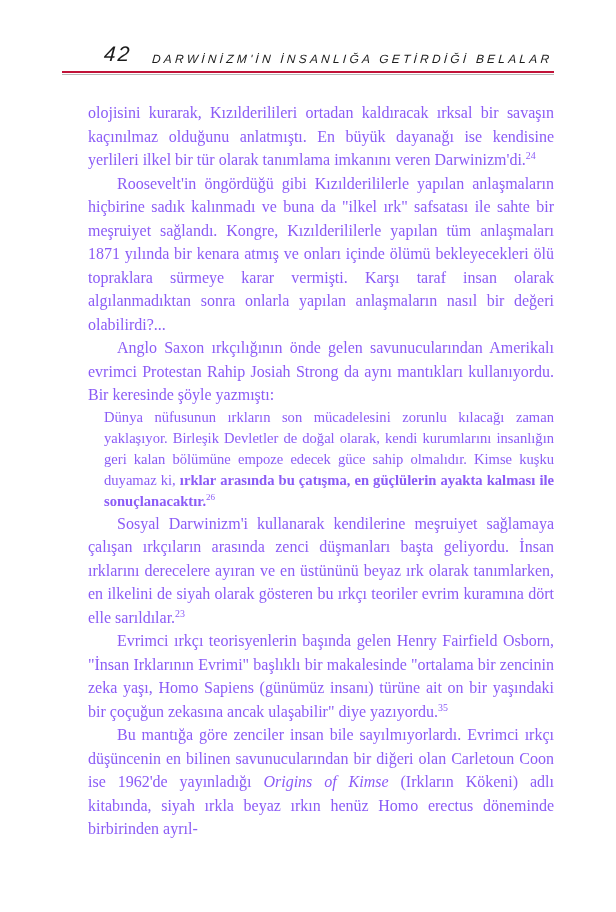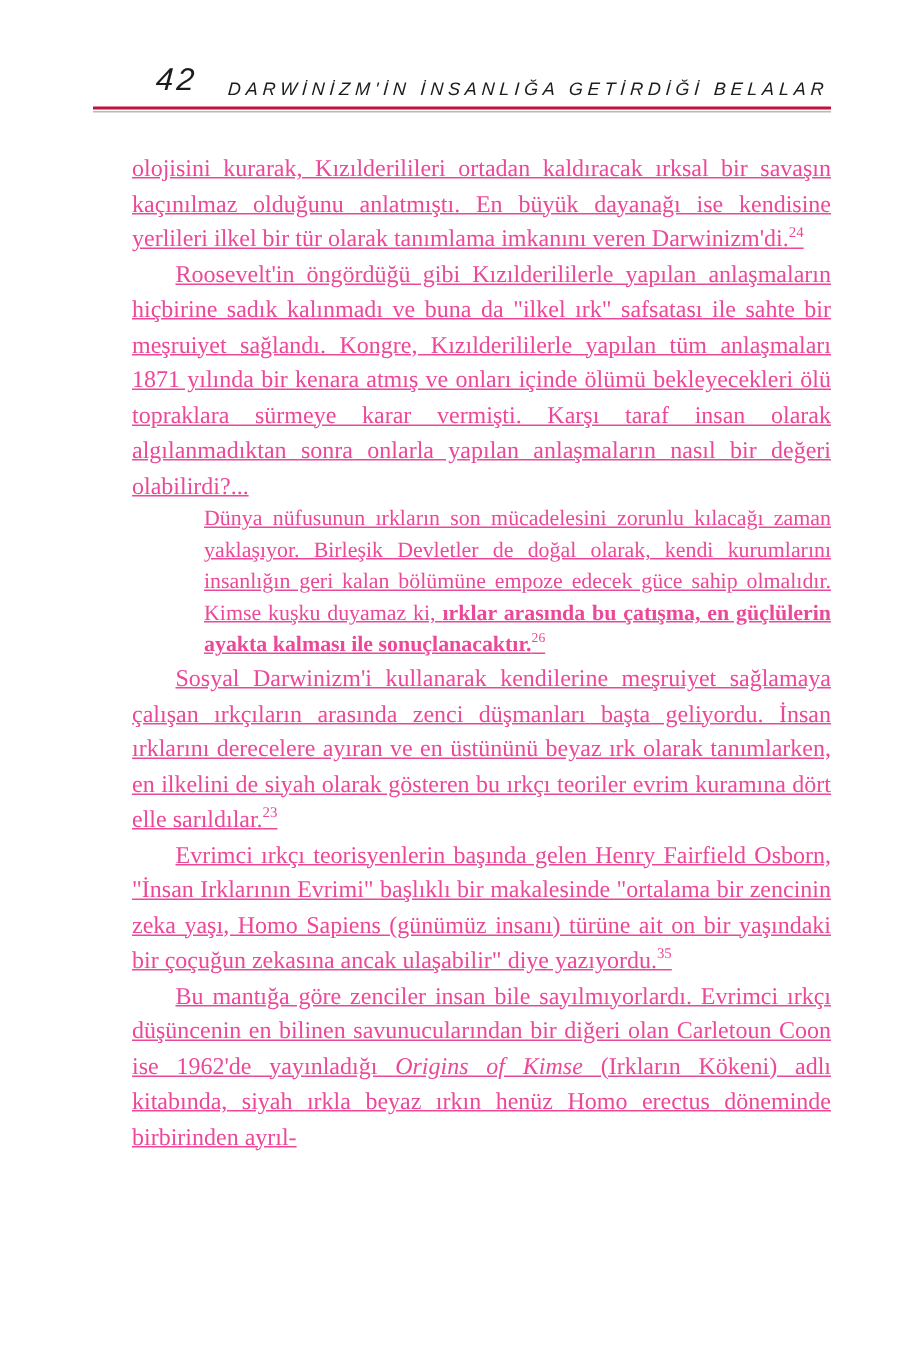--- a/index.html
+++ b/index.html
@@ -41,21 +41,21 @@
   .bodytext{
     position:absolute;left:88px;top:101px;width:466px;
     text-align:justify;
     color:#323232;
     font-size:16px;
     line-height:23.5px;
   }
   .bodytext p{margin:0;padding:0;}
   p.indent{text-indent:29px;}
   p.quote{
-    margin-left:48px;
+    margin-left:16px;
     font-size:14.6px;
     line-height:21px;
   }
   sup{font-size:0.62em;line-height:0;vertical-align:super;}
   b{font-weight:bold;}
   i{font-style:italic;}
 </style>
 </head>
 <body>
 
@@ -64,22 +64,23 @@
   <div class="hdr">
     <span class="pagenum">42</span>
     <span class="runtitle">DARWİNİZM'İN İNSANLIĞA GETİRDİĞİ BELALAR</span>
   </div>
 
   <div class="rule">
     <div class="rule-red" style="background: rgb(193, 18, 56);"></div>
     <div class="rule-gray"></div>
   </div>
 
-  <div class="bodytext" style="color: #ec4899; text-decoration: underline;">
+  <div class="bodytext" style="color: #8b5cf6;">
       <p class=""><span>olojisini kurarak, Kızılderilileri ortadan kaldıracak ırksal bir savaşın kaçınılmaz olduğunu anlatmıştı. En büyük dayanağı ise kendisine yerlileri ilkel bir tür olarak tanımlama imkanını veren Darwinizm'di.</span><sup>24</sup></p>
       <p class="indent"><span>Roosevelt'in öngördüğü gibi Kızılderililerle yapılan anlaşmaların hiçbirine sadık kalınmadı ve buna da "ilkel ırk" safsatası ile sahte bir meşruiyet sağlandı. Kongre, Kızılderililerle yapılan tüm anlaşmaları 1871 yılında bir kenara atmış ve onları içinde ölümü bekleyecekleri ölü topraklara sürmeye karar vermişti. Karşı taraf insan olarak algılanmadıktan sonra onlarla yapılan anlaşmaların nasıl bir değeri olabilirdi?...</span></p>
+      <p class="indent"><span>Anglo Saxon ırkçılığının önde gelen savunucularından Amerikalı evrimci Protestan Rahip Josiah Strong da aynı mantıkları kullanıyordu. Bir keresinde şöyle yazmıştı:</span></p>
       <p class="quote"><span>Dünya nüfusunun ırkların son mücadelesini zorunlu kılacağı zaman yaklaşıyor. Birleşik Devletler de doğal olarak, kendi kurumlarını insanlığın geri kalan bölümüne empoze edecek güce sahip olmalıdır. Kimse kuşku duyamaz ki, </span><b>ırklar arasında bu çatışma, en güçlülerin ayakta kalması ile sonuçlanacaktır.</b><sup>26</sup></p>
       <p class="indent"><span>Sosyal Darwinizm'i kullanarak kendilerine meşruiyet sağlamaya çalışan ırkçıların arasında zenci düşmanları başta geliyordu. İnsan ırklarını derecelere ayıran ve en üstününü beyaz ırk olarak tanımlarken, en ilkelini de siyah olarak gösteren bu ırkçı teoriler evrim kuramına dört elle sarıldılar.</span><sup>23</sup></p>
       <p class="indent"><span>Evrimci ırkçı teorisyenlerin başında gelen Henry Fairfield Osborn, "İnsan Irklarının Evrimi" başlıklı bir makalesinde "ortalama bir zencinin zeka yaşı, Homo Sapiens (günümüz insanı) türüne ait on bir yaşındaki bir çoçuğun zekasına ancak ulaşabilir" diye yazıyordu.</span><sup>35</sup></p>
       <p class="indent"><span>Bu mantığa göre zenciler insan bile sayılmıyorlardı. Evrimci ırkçı düşüncenin en bilinen savunucularından bir diğeri olan Carletoun Coon ise 1962'de yayınladığı </span><i>Origins of Kimse</i><span> (Irkların Kökeni) adlı kitabında, siyah ırkla beyaz ırkın henüz Homo erectus döneminde birbirinden ayrıl-</span></p>
     </div>
 
 </div>
 
 </body></html>

